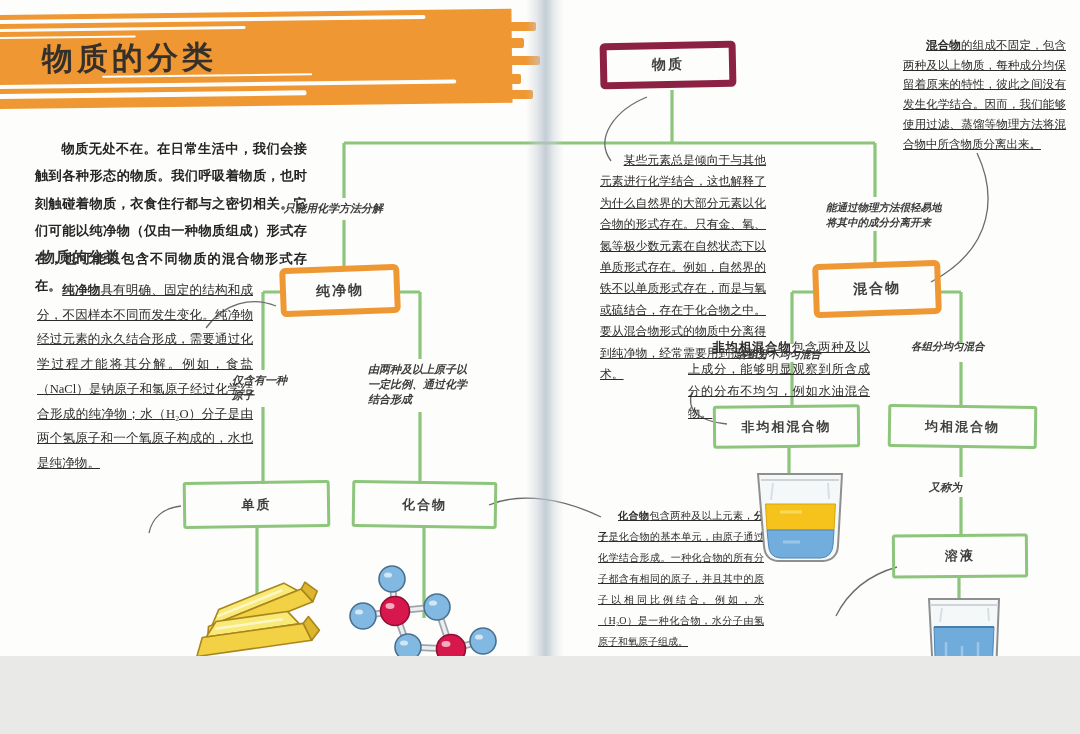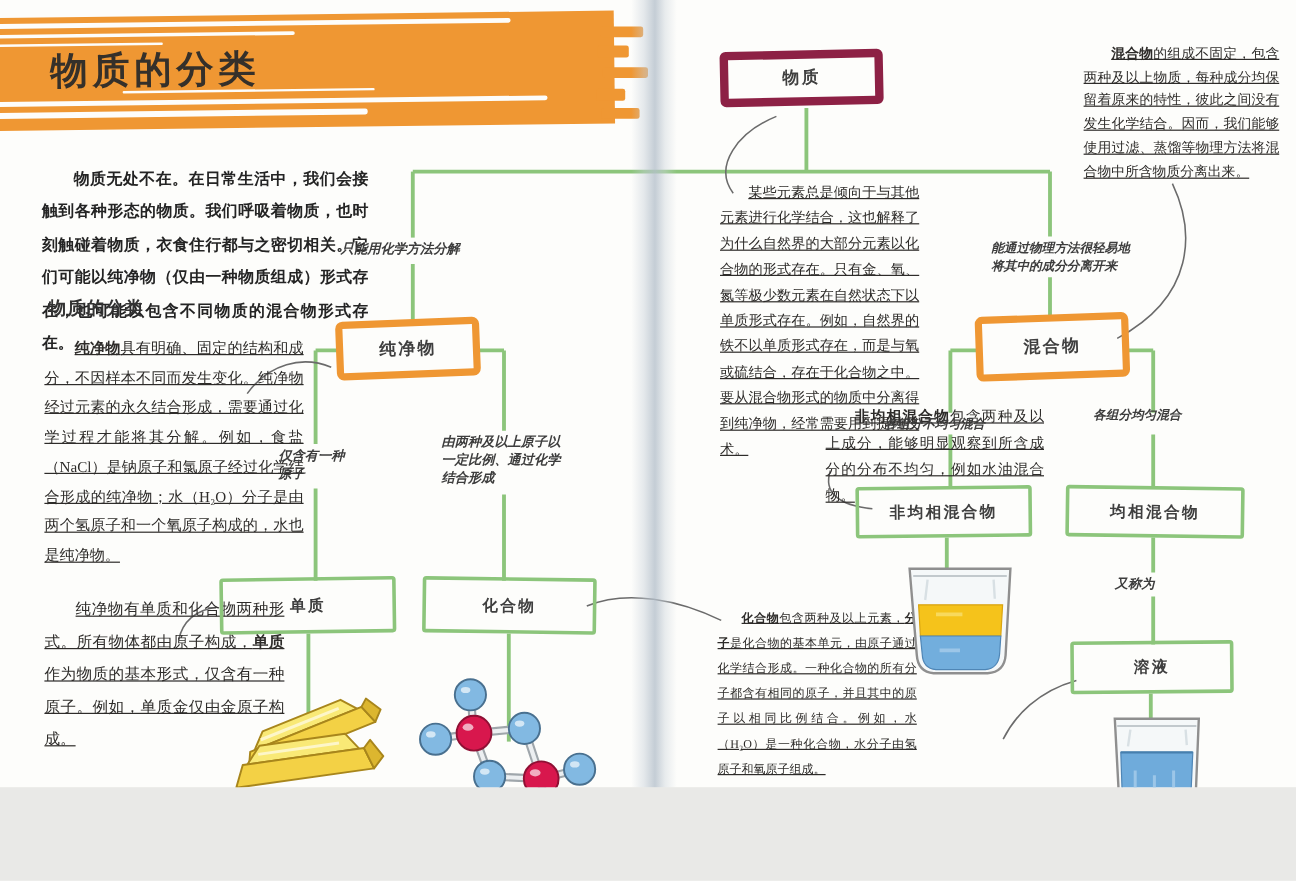--- a/index.html
+++ b/index.html
@@ -127,21 +127,20 @@
   <div class="tear tr3"></div>
   <div class="tear tr4"></div>
   <div class="tear tr5"></div>
 
   <p class="para sans intro indent"><span>物质无处不在。在日常生活中，我们会接触到各种形态的物质。我们呼吸着物质，也时刻触碰着物质，衣食住行都与之密切相关。它们可能以</span><span class="b">纯净物</span><span>（仅由一种物质组成）形式存在，也可能以包含不同物质的</span><span class="b">混合物</span><span>形式存在。</span></p>
 
   <div class="section-heading">物质的分类</div>
 
   <p class="para serif pure-para indent"><span class="b">纯净物</span><span>具有明确、固定的结构和成分，不因样本不同而发生变化。纯净物经过元素的永久结合形成，需要通过化学过程才能将其分解。例如，食盐（NaCl）是钠原子和氯原子经过化学结合形成的纯净物；水（H₂O）分子是由两个氢原子和一个氧原子构成的，水也是纯净物。</span></p>
 
-  <p class="para serif element-para indent"><span>纯净物有单质和化合物两种形式。所有物体都由原子构成，</span><span class="b">单质</span><span>作为物质的基本形式，仅含有一种原子。例如，单质金仅由金原子构成。</span></p>
 
   <p class="para serif mixture-para indent"><span class="b">混合物</span><span>的组成不固定，包含两种及以上物质，每种成分均保留着原来的特性，彼此之间没有发生化学结合。因而，我们能够使用过滤、蒸馏等物理方法将混合物中所含物质分离出来。</span></p>
 
   <p class="para serif elements-para indent"><span>某些元素总是倾向于与其他元素进行化学结合，这也解释了为什么自然界的大部分元素以化合物的形式存在。只有金、氧、氮等极少数元素在自然状态下以单质形式存在。例如，自然界的铁不以单质形式存在，而是与氧或硫结合，存在于化合物之中。要从混合物形式的物质中分离得到纯净物，经常需要用到提纯技术。</span></p>
 
   <p class="para serif hetero-para indent"><span class="b">非均相混合物</span><span>包含两种及以上成分，能够明显观察到所含成分的分布不均匀，例如水油混合物。</span></p>
 
   <p class="para serif compound-para indent"><span class="b">化合物</span><span>包含两种及以上元素，</span><span class="b">分子</span><span>是化合物的基本单元，由原子通过化学结合形成。一种化合物的所有分子都含有相同的原子，并且其中的原子以相同比例结合。例如，水（H₂O）是一种化合物，水分子由氢原子和氧原子组成。</span></p>
 
 

